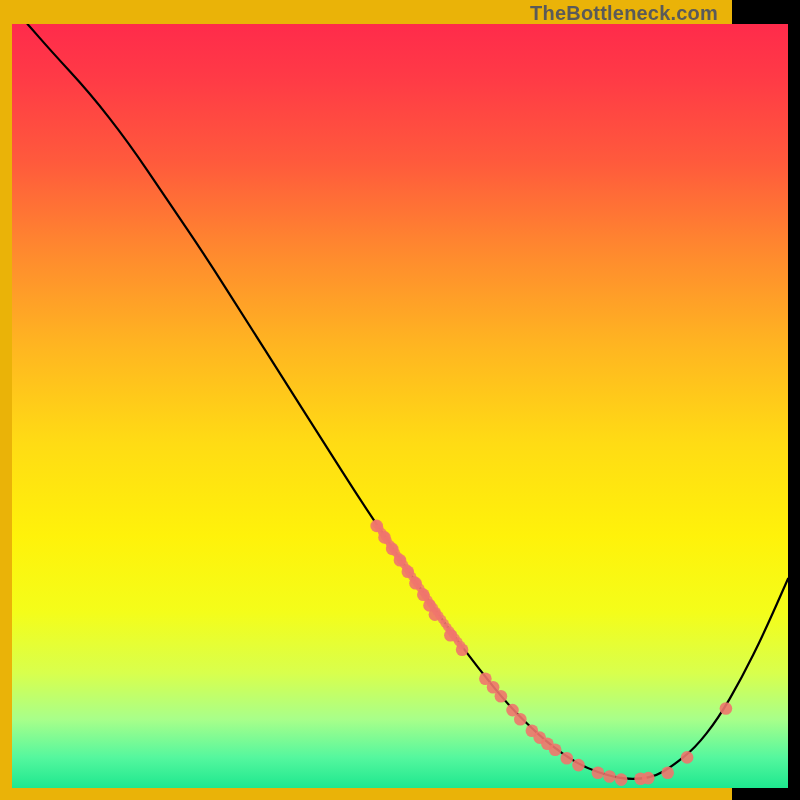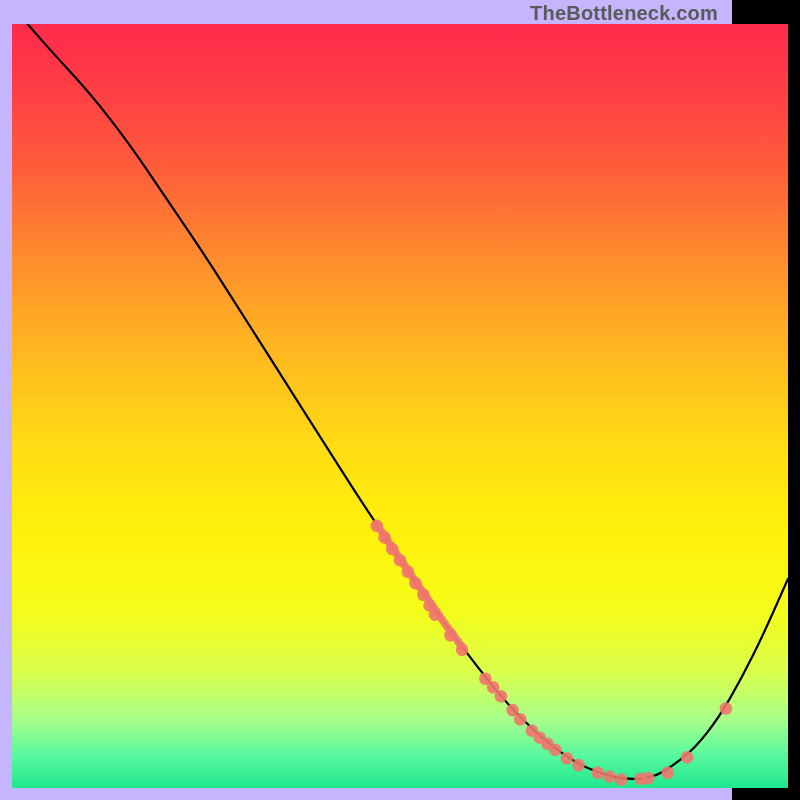--- a/index.html
+++ b/index.html
@@ -7,21 +7,21 @@
     padding: 0;
     background: #000;
     width: 800px;
     height: 800px;
     overflow: hidden;
   }
   .container {
     position: relative;
     width: 732px;
     height: 800px;
-    background: #c4b5fd;
+    background: #eab308;
   }
   .plot-area {
     position: absolute;
     left: 12px;
     top: 24px;
     width: 776px;
     height: 764px;
     overflow: hidden;
   }
   .gradient-bg {

